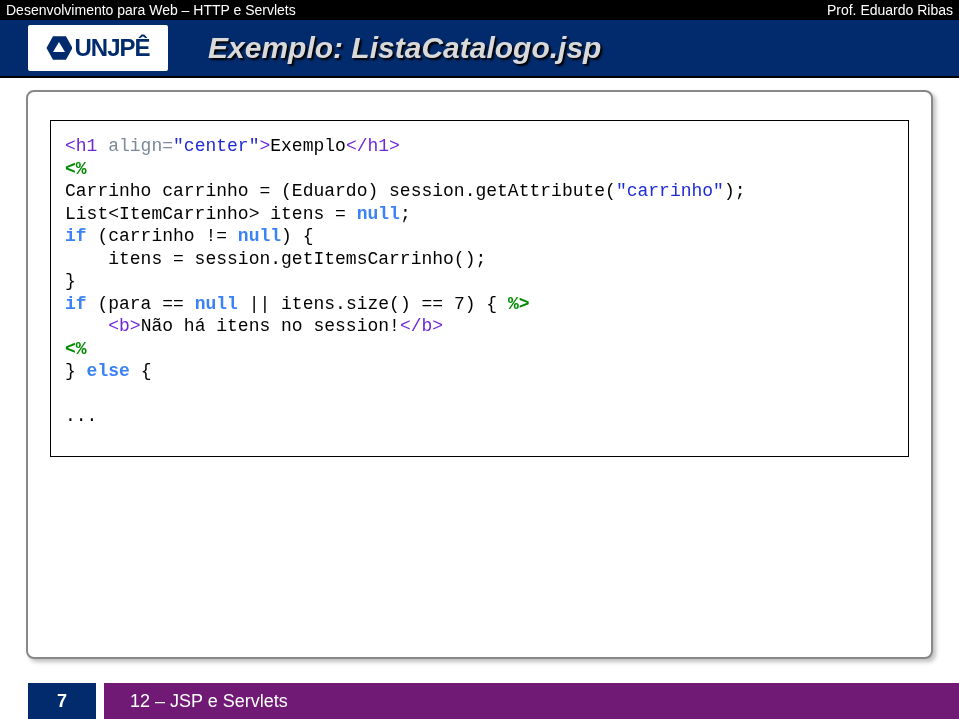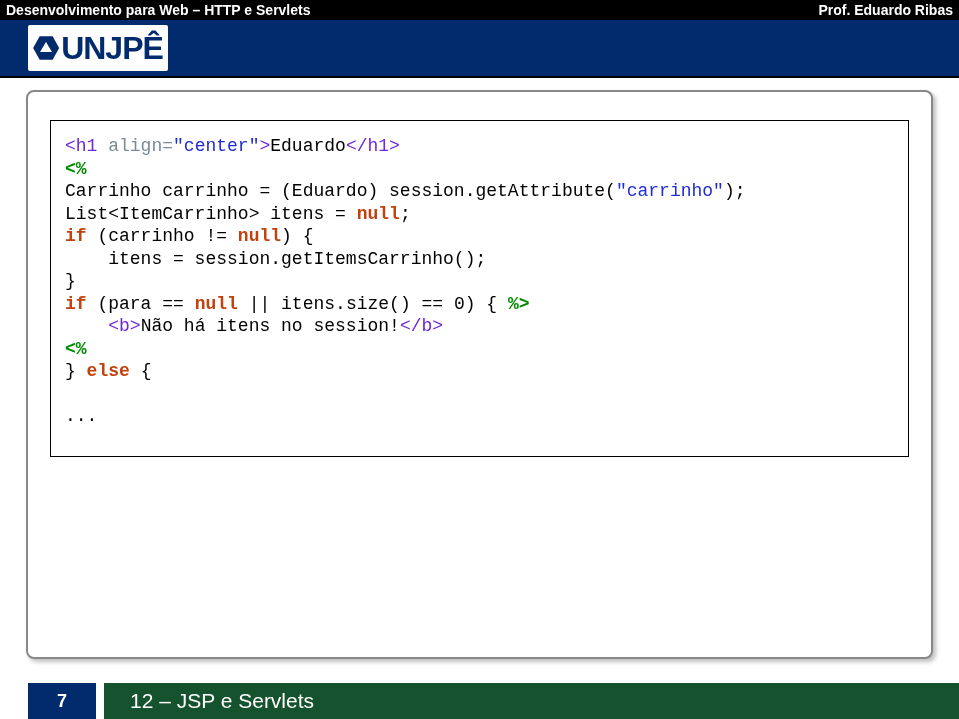--- a/index.html
+++ b/index.html
@@ -12,21 +12,21 @@
     position: relative;
   }
   .top-bar {
     background: #000;
     color: #fff;
     display: flex;
     justify-content: space-between;
     align-items: center;
     padding: 2px 6px;
     font-size: 14px;
-    font-weight: bold;
+    font-weight: normal;
   }
   .title-area {
     background: #022b6d;
     display: flex;
     align-items: center;
     height: 58px;
     border-bottom: 2px solid #000;
   }
   .logo {
     background: #fff;
@@ -56,21 +56,21 @@
     position: absolute;
     border-left: 6px solid transparent;
     border-right: 6px solid transparent;
     border-bottom: 10px solid #fff;
     top: 7px;
     left: 7px;
   }
   .logo-text {
     font-family: Arial, sans-serif;
     font-weight: 900;
-    font-size: 32px;
+    font-size: 24px;
     color: #022b6d;
     letter-spacing: -1px;
   }
   .page-title {
     flex: 1;
     text-align: left;
     padding-left: 40px;
     color: #d9d9d9;
     font-style: italic;
     font-weight: bold;
@@ -95,21 +95,21 @@
     font-family: "Courier New", monospace;
     font-size: 18px;
     line-height: 1.25;
     white-space: pre;
     color: #000;
   }
   .c-gray   { color: #7a8a99; margin-top: 6px; }
   .c-teal   { color: #6d28d9; }
   .c-blue   { color: #1f2bd6; }
   .c-green  { color: #008a00; }
-  .c-purple { color: #c2410c; font-weight: bold; }
+  .c-purple { color: #3b82f6; font-weight: bold; }
   .c-black  { color: #000; }
   .bold     { font-weight: bold; }
   .footer {
     position: absolute;
     left: 0;
     right: 0;
     bottom: 0;
     height: 36px;
     display: flex;
     align-items: stretch;
@@ -120,23 +120,23 @@
     color: #fff;
     font-weight: bold;
     font-size: 18px;
     display: flex;
     align-items: center;
     justify-content: center;
     margin-left: 28px;
   }
   .footer-bar {
     flex: 1;
-    background: #14532d;
+    background: #701a75;
     color: #fff;
-    font-size: 21px;
+    font-size: 18px;
     display: flex;
     align-items: center;
     padding-left: 26px;
     margin-left: 8px;
     margin-right: 0;
   }
 </style>
 </head>
 <body>
 
@@ -145,31 +145,32 @@
   <span>Prof. Eduardo Ribas</span>
 </div>
 
 <div class="title-area">
   <div class="logo">
     <div class="logo-inner">
       <div class="logo-hex"></div>
       <span class="logo-text">UNJPÊ</span>
     </div>
   </div>
+  <div class="page-title">Exemplo: ListaCatalogo.jsp</div>
 </div>
 
 <div class="content-area">
-  <div class="code-box"><span class="c-teal">&lt;h1 </span><span class="c-gray">align=</span><span class="c-blue">"center"</span><span class="c-teal">&gt;</span><span class="c-black">Eduardo</span><span class="c-teal">&lt;/h1&gt;</span>
+  <div class="code-box"><span class="c-teal">&lt;h1 </span><span class="c-gray">align=</span><span class="c-blue">"center"</span><span class="c-teal">&gt;</span><span class="c-black">Exemplo</span><span class="c-teal">&lt;/h1&gt;</span>
 <span class="c-green bold">&lt;%</span>
 <span class="c-black">Carrinho carrinho = (Eduardo) session.getAttribute(</span><span class="c-blue">"carrinho"</span><span class="c-black">);</span>
 <span class="c-black">List&lt;ItemCarrinho&gt; itens = </span><span class="c-purple">null</span><span class="c-black">;</span>
 <span class="c-purple">if</span><span class="c-black"> (carrinho != </span><span class="c-purple">null</span><span class="c-black">) {</span>
 <span class="c-black">    itens = session.getItemsCarrinho();</span>
 <span class="c-black">}</span>
-<span class="c-purple">if</span><span class="c-black"> (para == </span><span class="c-purple">null</span><span class="c-black"> || itens.size() == 0) { </span><span class="c-green bold">%&gt;</span>
+<span class="c-purple">if</span><span class="c-black"> (para == </span><span class="c-purple">null</span><span class="c-black"> || itens.size() == 7) { </span><span class="c-green bold">%&gt;</span>
 <span class="c-teal">    &lt;b&gt;</span><span class="c-black">Não há itens no session!</span><span class="c-teal">&lt;/b&gt;</span>
 <span class="c-green bold">&lt;%</span>
 <span class="c-black">} </span><span class="c-purple">else</span><span class="c-black"> {</span>
 <span></span>
 <span class="c-black">...</span></div>
 </div>
 
 <div class="footer">
   <div class="page-num">7</div>
   <div class="footer-bar">12 – JSP e Servlets</div>

